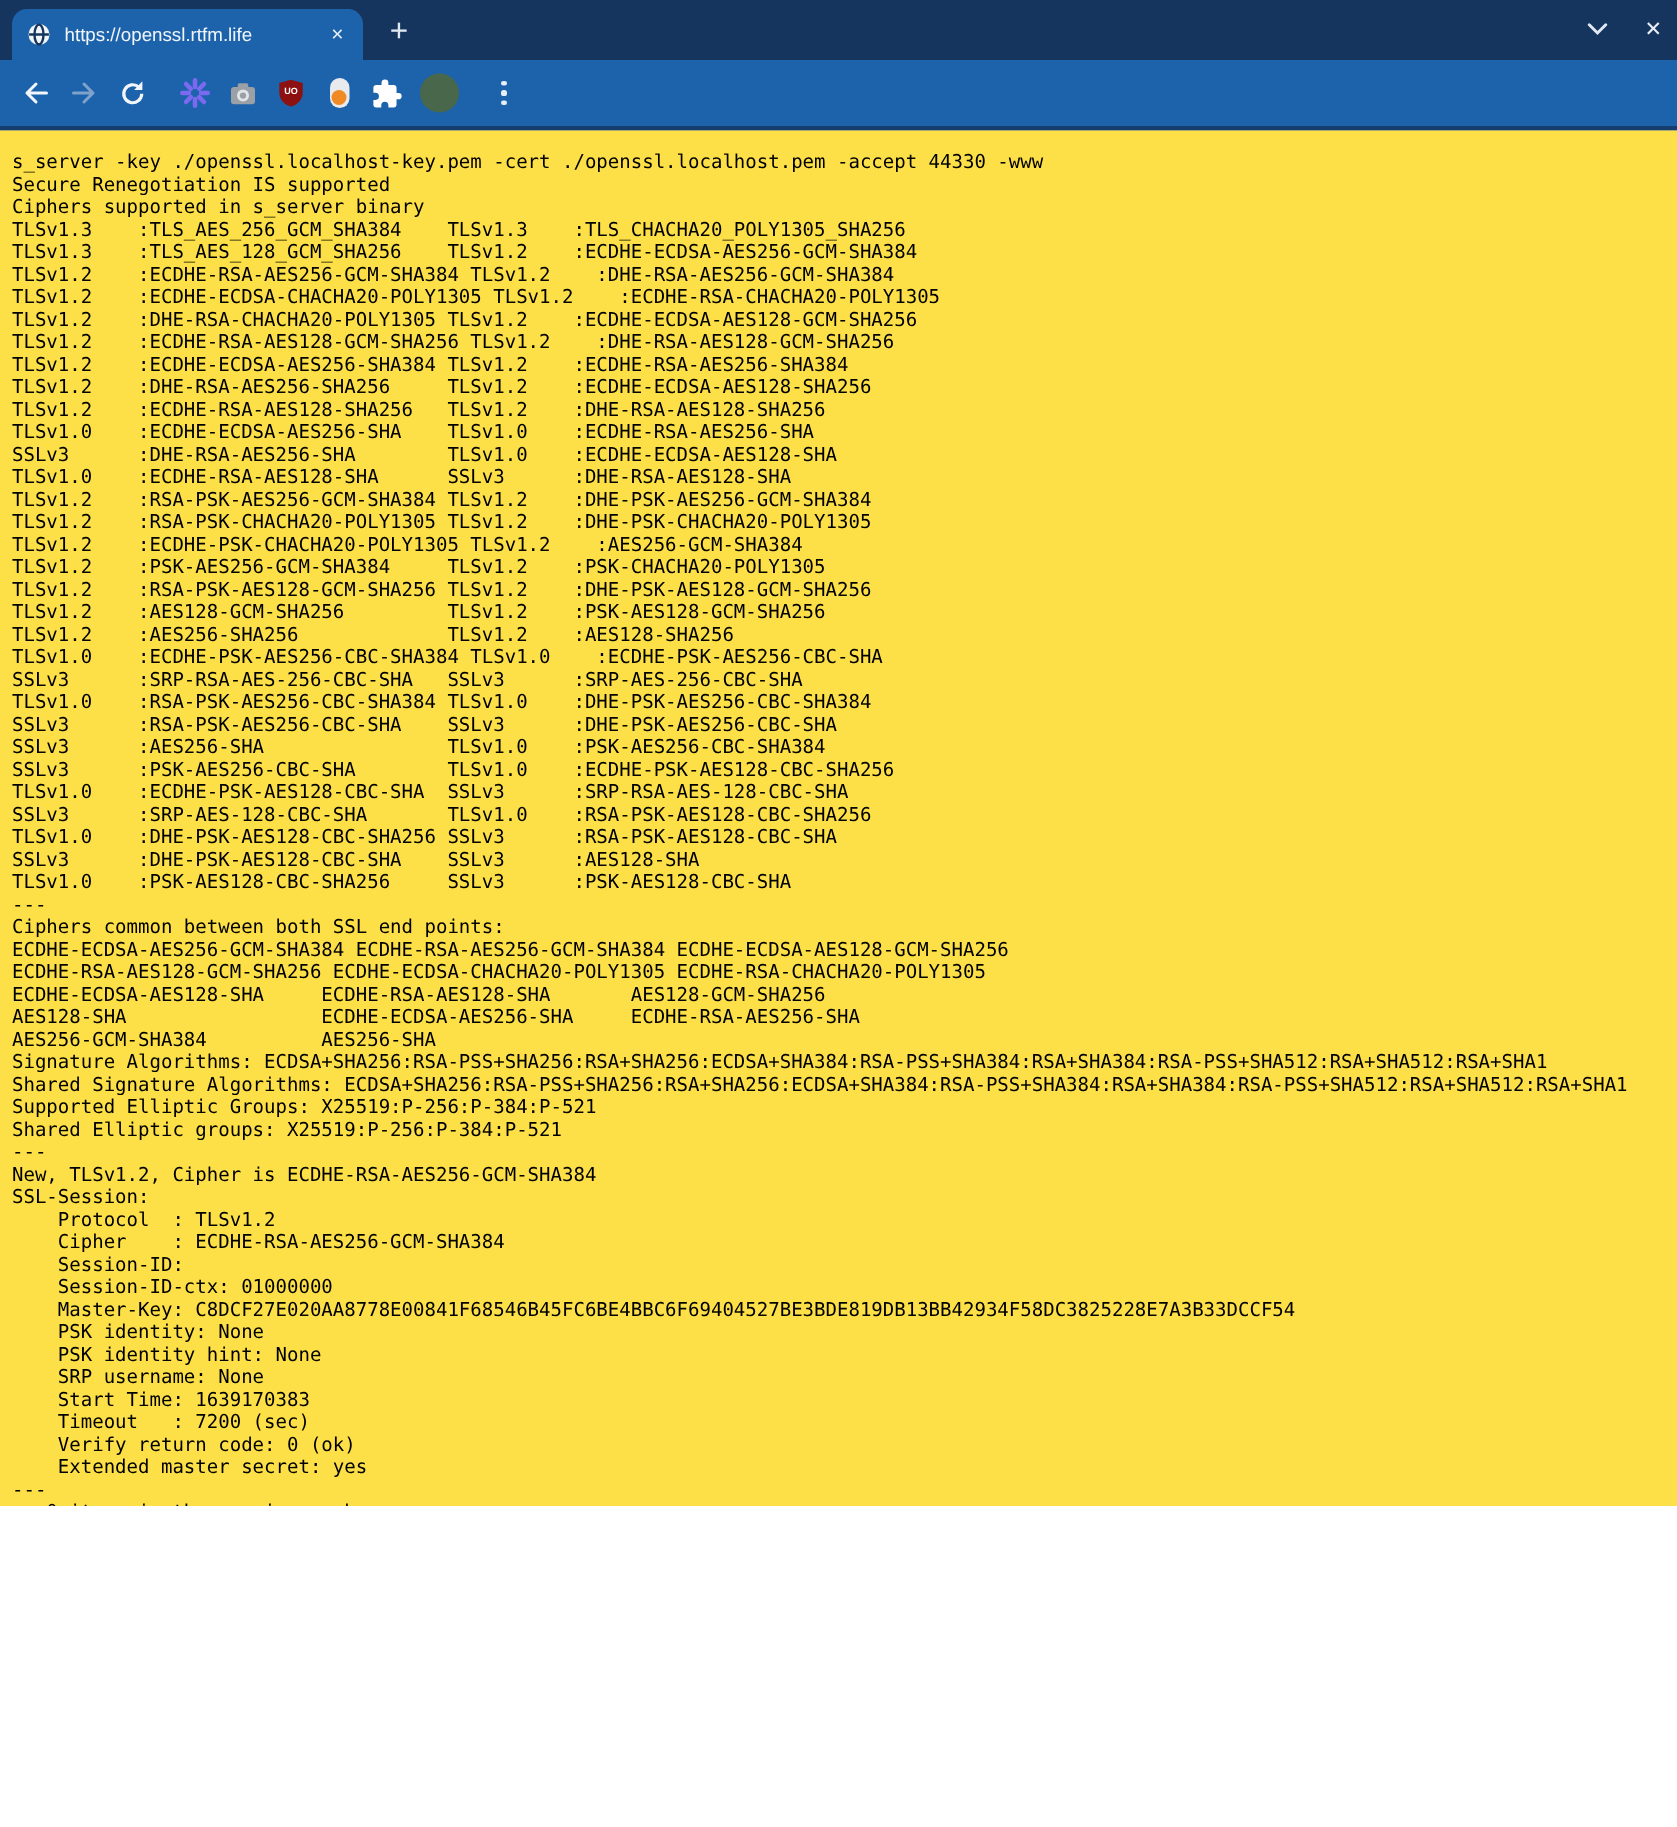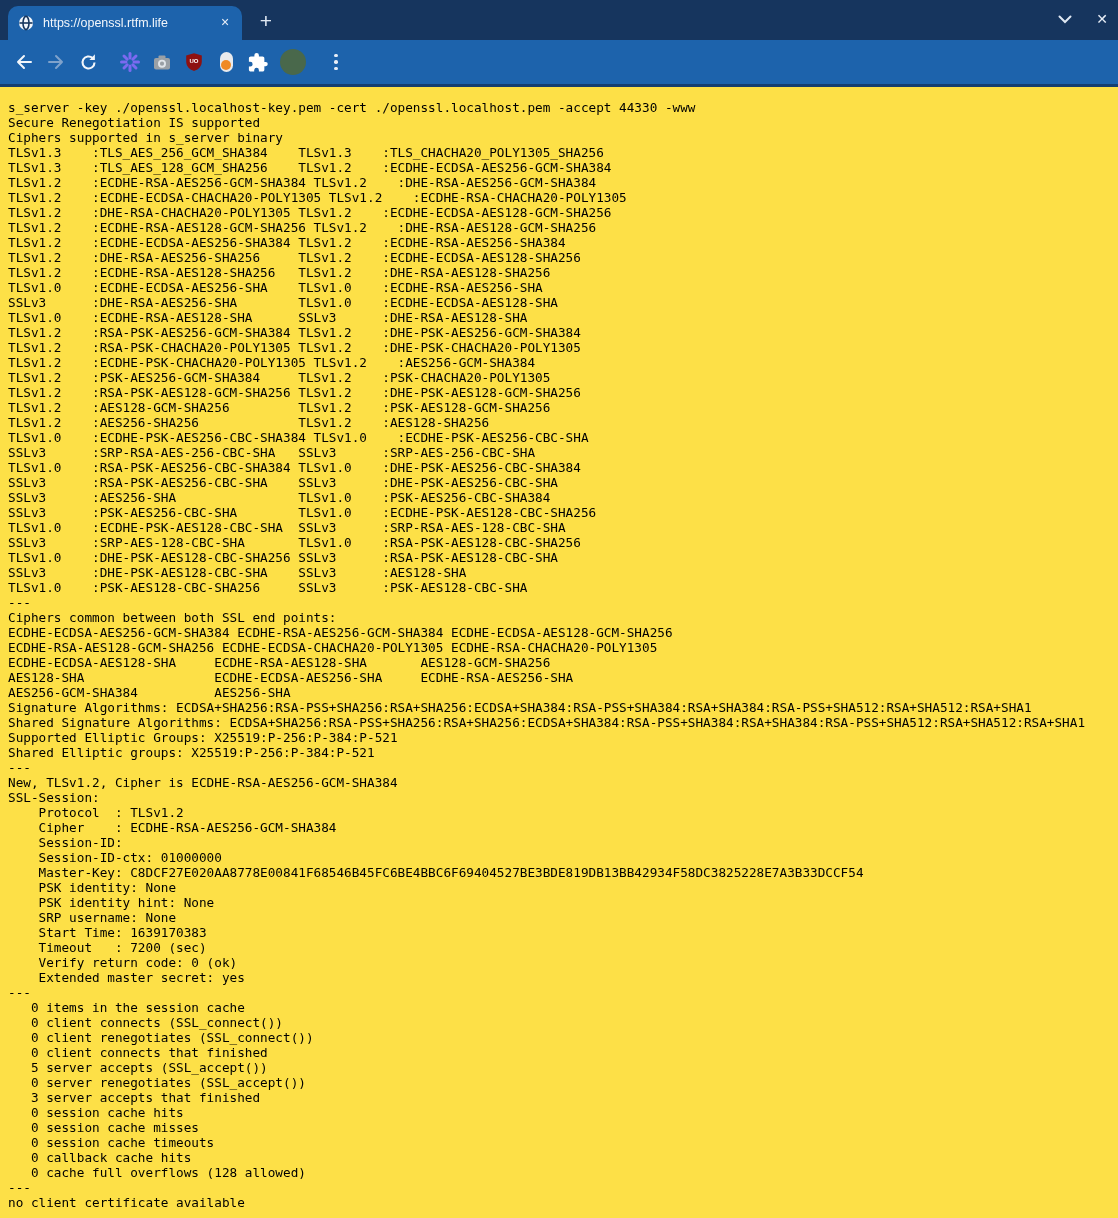--- a/index.html
+++ b/index.html
@@ -2,21 +2,21 @@
 <html><head>
 <meta charset="utf-8">
 <style>
   * { box-sizing: border-box; margin: 0; padding: 0; }
   html,body { width: 1118px; height: 1218px; }
   body {
     font-family: "Liberation Sans", sans-serif;
     background: #ffffff;
     overflow: hidden;
   }
-  .browser { width: 1118px; height: 1218px; display: flex; flex-direction: column; }
+  .browser { width: 1118px; height: 1004px; display: flex; flex-direction: column; }
 
   
   .tabstrip {
     height: 40px; background: #16355E; position: relative; flex: 0 0 auto;
   }
   .tab {
     position: absolute; left: 8px; bottom: 0; width: 234px; height: 34px;
     background: #1D63AC; border-radius: 10px 10px 0 0;
     display: flex; align-items: center; padding: 0 8px 0 10px; gap: 9px;
   }

